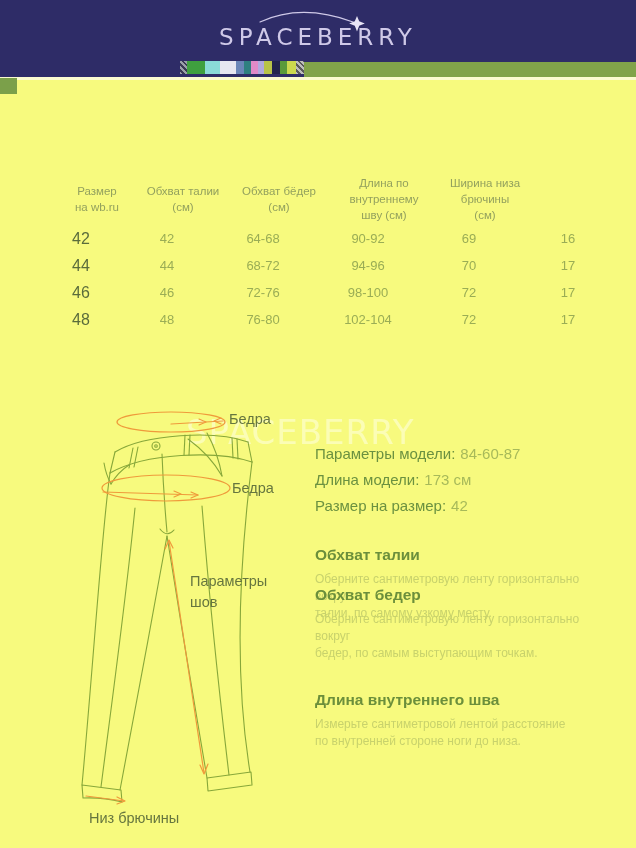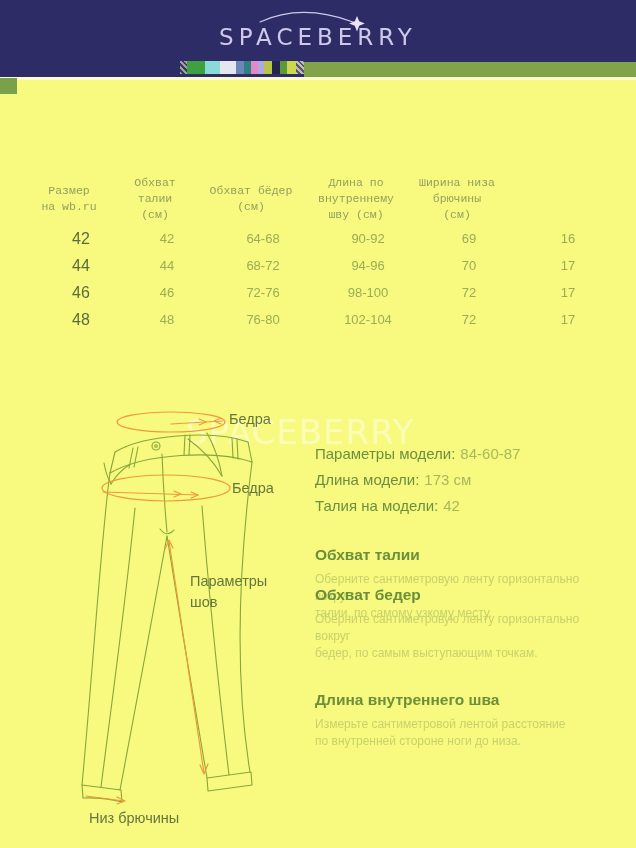--- a/index.html
+++ b/index.html
@@ -17,22 +17,22 @@
   }
   .comet{position:absolute;left:258px;top:7px;width:120px;height:30px;}
   .oliveband{position:absolute;left:304px;top:62px;width:332px;height:15px;background:#81a34a;}
   .gseg{position:absolute;top:61px;height:13px;}
   .checker{background:repeating-linear-gradient(45deg,#9aa0a8 0 2px,#3a3a55 2px 4px);}
   .checker2{background:repeating-linear-gradient(45deg,#bdbdbd 0 2px,#5a5a5a 2px 4px);}
   .creamline{position:absolute;left:0;top:77px;width:636px;height:3px;background:#fbfbd0;}
   .olivesq{position:absolute;left:0;top:78px;width:17px;height:16px;background:#7ba04a;}
   
   .thead{
-    position:absolute;left:24px;top:173px;width:580px;height:52px;
-    display:grid;grid-template-columns:90px 82px 110px 100px 102px 96px;align-items:center;font-family:Liberation Mono, monospace;
+    position:absolute;left:52px;top:173px;width:580px;height:52px;
+    display:grid;grid-template-columns:90px 82px 110px 100px 102px 96px;align-items:center;
   }
   .thead .hc{
     text-align:center;font-size:11.5px;line-height:16px;color:#93a15e;white-space:pre-line;
   }
   .tbody{position:absolute;left:36px;top:225px;width:580px;}
   .trow{
     display:grid;grid-template-columns:90px 82px 110px 100px 102px 96px;height:27px;align-items:center;
   }
   .trow .c{text-align:center;font-size:13px;color:#9aad55;}
   .trow .c0{font-size:16px;color:#5a6c3b;font-weight:500;}
@@ -206,21 +206,21 @@
   <div class="dlabel lbl-hem">Низ брючины</div>
 
   <div class="minfo">
     <div class="mrow">
       <span class="ml">Параметры модели:</span><span class="mv">84-60-87</span>
     </div>
     <div class="mrow">
       <span class="ml">Длина модели:</span><span class="mv">173 см</span>
     </div>
     <div class="mrow">
-      <span class="ml">Талия на модели:</span><span class="mv">42</span>
+      <span class="ml">Размер на размер:</span><span class="mv">42</span>
     </div>
   </div>
 
   <div class="guide g1">
     <div class="gtitle">Обхват талии</div>
     <div class="gtext">Оберните сантиметровую ленту горизонтально вокруг
 талии, по самому узкому месту.</div>
   </div>
   <div class="guide g2">
     <div class="gtitle">Обхват бедер</div>

